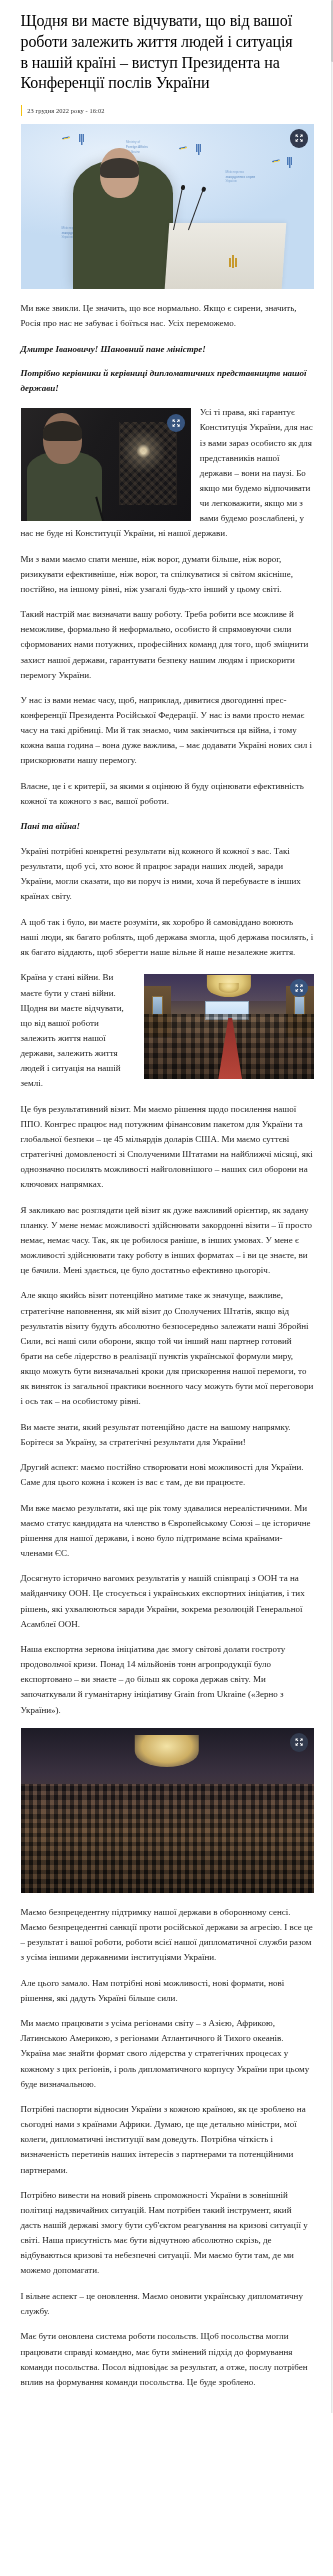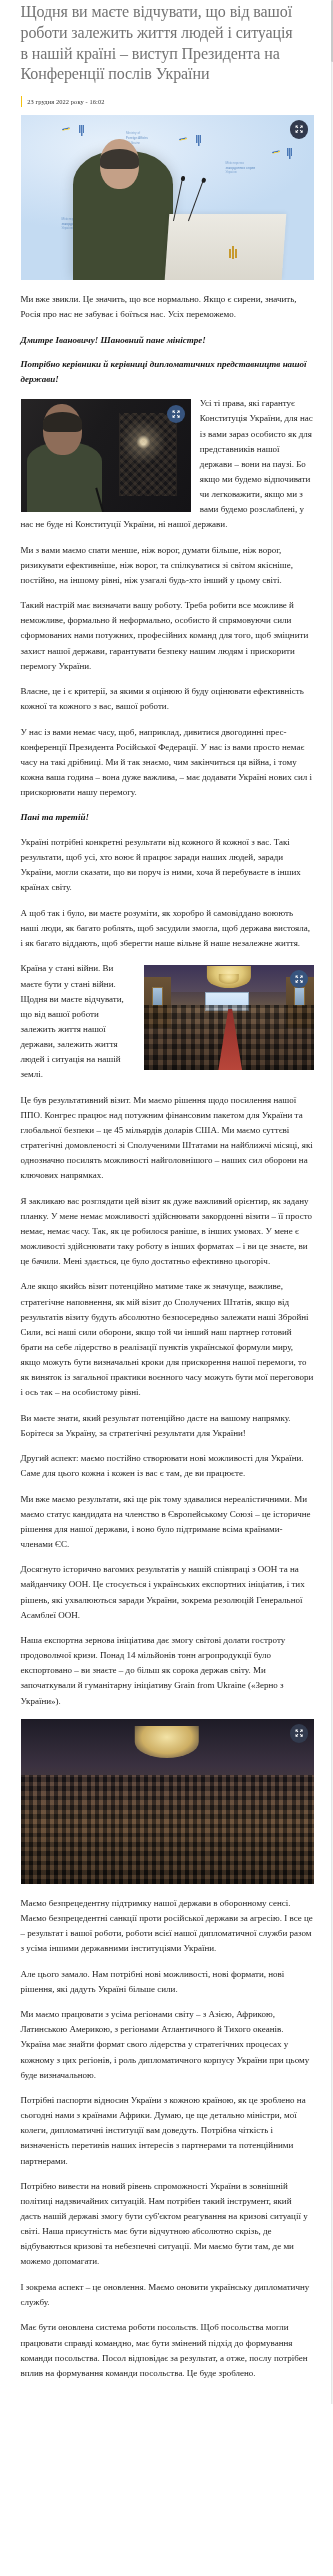--- a/index.html
+++ b/index.html
@@ -41,22 +41,22 @@
     width: 293px;
     margin: 0 auto;
     padding: 0 0 0 0;
   }
 
   h1.article-title {
     font-family: "Liberation Serif", "DejaVu Serif", serif;
     font-size: 16px;
     line-height: 1.30;
     font-weight: 400;
-    color: #737373;
-    margin: 2px 0 0 0;
+    color: #000000;
+    margin: 11px 0 0 0;
     letter-spacing: -0.1px;
     width: 278px;
   }
 
   .date-row {
     margin: 11.3px 0 8.2px 0;
     display: flex;
     align-items: center;
     gap: 5.2px;
   }
@@ -413,25 +413,25 @@
               <path d="M15 15h-5l1.8-1.8-2.3-2.3 1.4-1.4 2.3 2.3L15 10z" fill="#fff"></path>
             </svg>
           </div>
         </div>
       </figure>
       <p class="para">Усі ті права, які гарантує Конституція України, для нас із вами зараз особисто як для представників нашої держави – вони на паузі. Бо якщо ми будемо відпочивати чи легковажити, якщо ми з вами будемо розслаблені, у нас не буде ні Конституції України, ні нашої держави.</p>
     </div>
 
     <p class="para">Ми з вами маємо спати менше, ніж ворог, думати більше, ніж ворог, ризикувати ефективніше, ніж ворог, та спілкуватися зі світом якісніше, постійно, на іншому рівні, ніж узагалі будь-хто інший у цьому світі.</p>
     <p class="para">Такий настрій має визначати вашу роботу. Треба робити все можливе й неможливе, формально й неформально, особисто й спрямовуючи сили сформованих нами потужних, професійних команд для того, щоб зміцнити захист нашої держави, гарантувати безпеку нашим людям і прискорити перемогу України.</p>
+    <p class="para">У нас із вами немає часу, щоб, наприклад, дивитися двогодинні прес-конференції Президента Російської Федерації. У нас із вами просто немає часу на такі дрібниці. Ми й так знаємо, чим закінчиться ця війна, і тому кожна ваша година – вона дуже важлива, – має додавати Україні нових сил і прискорювати нашу перемогу.</p>
     <p class="para">Власне, це і є критерії, за якими я оцінюю й буду оцінювати ефективність кожної та кожного з вас, вашої роботи.</p>
-    <p class="para">У нас із вами немає часу, щоб, наприклад, дивитися двогодинні прес-конференції Президента Російської Федерації. У нас із вами просто немає часу на такі дрібниці. Ми й так знаємо, чим закінчиться ця війна, і тому кожна ваша година – вона дуже важлива, – має додавати Україні нових сил і прискорювати нашу перемогу.</p>
-    <p class="salute">Пані та третій!</p>
+    <p class="salute">Пані та війна!</p>
     <p class="para">Україні потрібні конкретні результати від кожного й кожної з вас. Такі результати, щоб усі, хто воює й працює заради наших людей, заради України, могли сказати, що ви поруч із ними, хоча й перебуваєте в інших країнах світу.</p>
-    <p class="para">А щоб так і було, ви маєте розуміти, як хоробро й самовіддано воюють наші люди, як багато роблять, щоб засудили змогла, щоб держава вистояла, і як багато віддають, щоб зберегти наше вільне й наше незалежне життя.</p>
+    <p class="para">А щоб так і було, ви маєте розуміти, як хоробро й самовіддано воюють наші люди, як багато роблять, щоб держава змогла, щоб держава посилять, і як багато віддають, щоб зберегти наше вільне й наше незалежне життя.</p>
 
     <div class="clearfix">
       <figure class="flt-right">
         <div class="photo ratio-sq">
           <div class="scene scene-hall">
             <div class="ceiling"></div>
             <div class="chandelier"></div>
             <div class="chandelier small"></div>
             <div class="wall-l">
                 <div class="win" style="left:30%;top:20%"></div>
@@ -480,18 +480,18 @@
           </svg>
         </div>
       </div>
     </figure>
 
     <p class="para">Маємо безпрецедентну підтримку нашої держави в оборонному сенсі. Маємо безпрецедентні санкції проти російської держави за агресію. І все це – результат і вашої роботи, роботи всієї нашої дипломатичної служби разом з усіма іншими державними інституціями України.</p>
     <p class="para">Але цього замало. Нам потрібні нові можливості, нові формати, нові рішення, які дадуть Україні більше сили.</p>
     <p class="para">Ми маємо працювати з усіма регіонами світу – з Азією, Африкою, Латинською Америкою, з регіонами Атлантичного й Тихого океанів. Україна має знайти формат свого лідерства у стратегічних процесах у кожному з цих регіонів, і роль дипломатичного корпусу України при цьому буде визначальною.</p>
     <p class="para">Потрібні паспорти відносин України з кожною країною, як це зроблено на сьогодні нами з країнами Африки. Думаю, це ще детально міністри, мої колеги, дипломатичні інституції вам доведуть. Потрібна чіткість і визначеність перетинів наших інтересів з партнерами та потенційними партнерами.</p>
     <p class="para">Потрібно вивести на новий рівень спроможності України в зовнішній політиці надзвичайних ситуацій. Нам потрібен такий інструмент, який дасть нашій державі змогу бути суб'єктом реагування на кризові ситуації у світі. Наша присутність має бути відчутною абсолютно скрізь, де відбуваються кризові та небезпечні ситуації. Ми маємо бути там, де ми можемо допомагати.</p>
-    <p class="para">І зокрема аспект – це оновлення. Маємо оновити українську дипломатичну службу.</p>
+    <p class="para">І вільне аспект – це оновлення. Маємо оновити українську дипломатичну службу.</p>
     <p class="para">Має бути оновлена система роботи посольств. Щоб посольства могли працювати справді командно, має бути змінений підхід до формування команди посольства. Посол відповідає за результат, а отже, послу потрібен вплив на формування команди посольства. Це буде зроблено.</p>
 
   </div>
 </div>
 
 
 </body></html>

